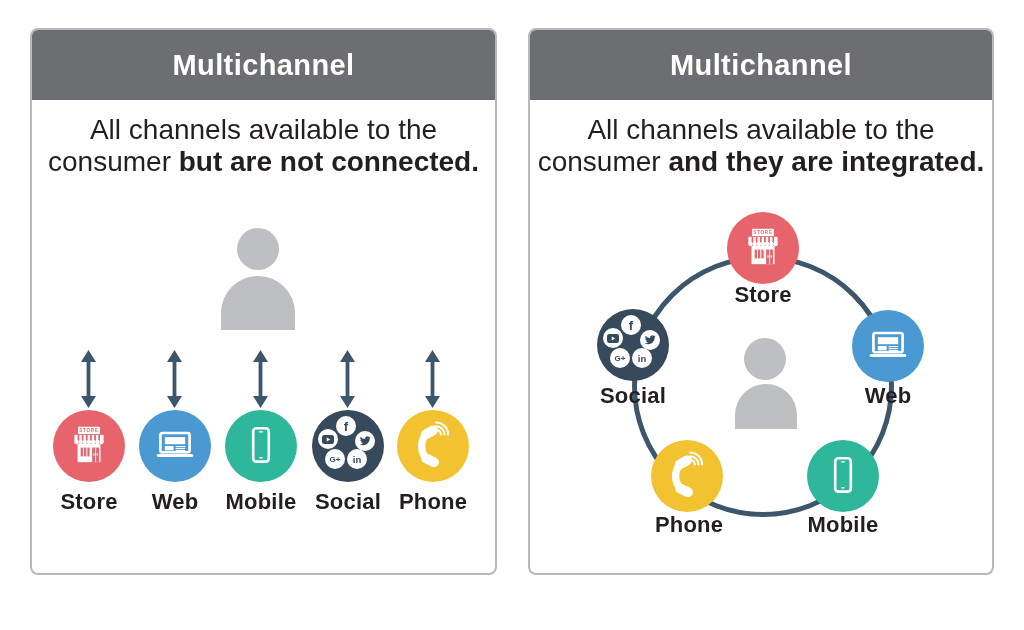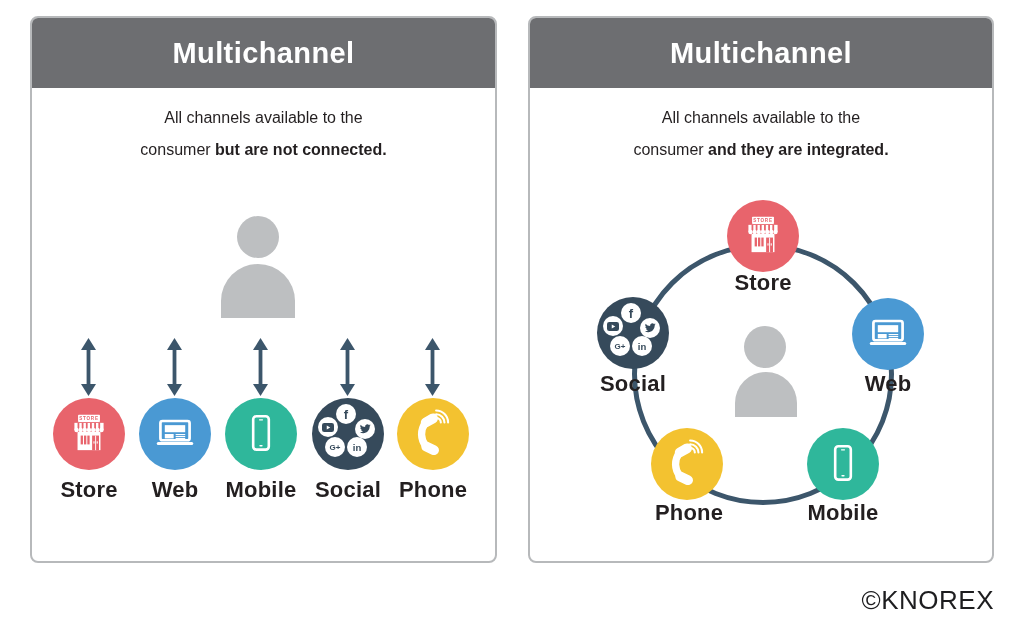--- a/index.html
+++ b/index.html
@@ -1,29 +1,29 @@
 <!DOCTYPE html>
 <html style="--page_bg: #ffffff; --panel_bg: #ffffff; --panel_border: #b7b9bb; --header_bg: #6d6e71; --text: #231f20; --person_gray: #bdbfc1; --connector: #3c566b; --store: #e8646c; --web: #4a99d3; --mobile: #2fb79b; --social: #364a5b; --phone: #f3c230; --icon_white: #ffffff;"><head>
 <meta charset="utf-8">
 <style>
   * { margin:0; padding:0; box-sizing:border-box; }
   html,body { width:1024px; height:630px; background:#fff; font-family:"Liberation Sans", sans-serif; color:#231f20; overflow:hidden; }
   .canvas { position:relative; width:1024px; height:630px; background:var(--page_bg,#fff); }
 
-  .panel { position:absolute; top:16px; width:467px; height:547px; background:var(--panel_bg,#fff);
+  .panel { position:absolute; top:28px; width:467px; height:547px; background:var(--panel_bg,#fff);
            border:2px solid var(--panel_border,#b7b9bb); border-radius:8px; overflow:hidden; }
   #panel-left  { left:30px; }
   #panel-right { left:528px; width:466px; }
 
   .panel-header { position:absolute; top:0; left:0; right:0; height:70px; background:var(--header_bg,#6d6e71);
                   display:flex; align-items:center; justify-content:center; }
   .panel-title { color:#fff; font-size:29px; font-weight:bold; letter-spacing:.4px; }
 
   .desc { position:absolute; top:84px; left:0; right:0; text-align:center;
-          font-size:16px; line-height:32px; color:var(--text,#231f20); }
+          font-size:28px; line-height:32px; color:var(--text,#231f20); }
   .desc strong { font-weight:bold; }
 
   
   .person { position:absolute; }
   .person .head { position:absolute; border-radius:50%; background:var(--person_gray,#bdbfc1); }
   .person .torso { position:absolute; background:var(--person_gray,#bdbfc1); }
   .person-lg .head  { left:205px; top:198px; width:42px; height:42px; }
   .person-lg .torso { left:189px; top:246px; width:74px; height:54px; border-radius:37px 37px 0 0; }
   .person-sm .head  { left:214px; top:308px; width:42px; height:42px; }
   .person-sm .torso { left:205px; top:354px; width:62px; height:45px; border-radius:31px 31px 0 0; }
@@ -330,14 +330,13 @@
   </svg>
 </div>
 
     <div class="chan-label" style="left:178px;top:253px">Store</div>
     <div class="chan-label" style="left:303px;top:354px">Web</div>
     <div class="chan-label" style="left:48px;top:354px">Social</div>
     <div class="chan-label" style="left:104px;top:483px">Phone</div>
     <div class="chan-label" style="left:258px;top:483px">Mobile</div>
   </section>
 
-  <div class="watermark">©KNOREX</div>
 </div>
 
 </body></html>

